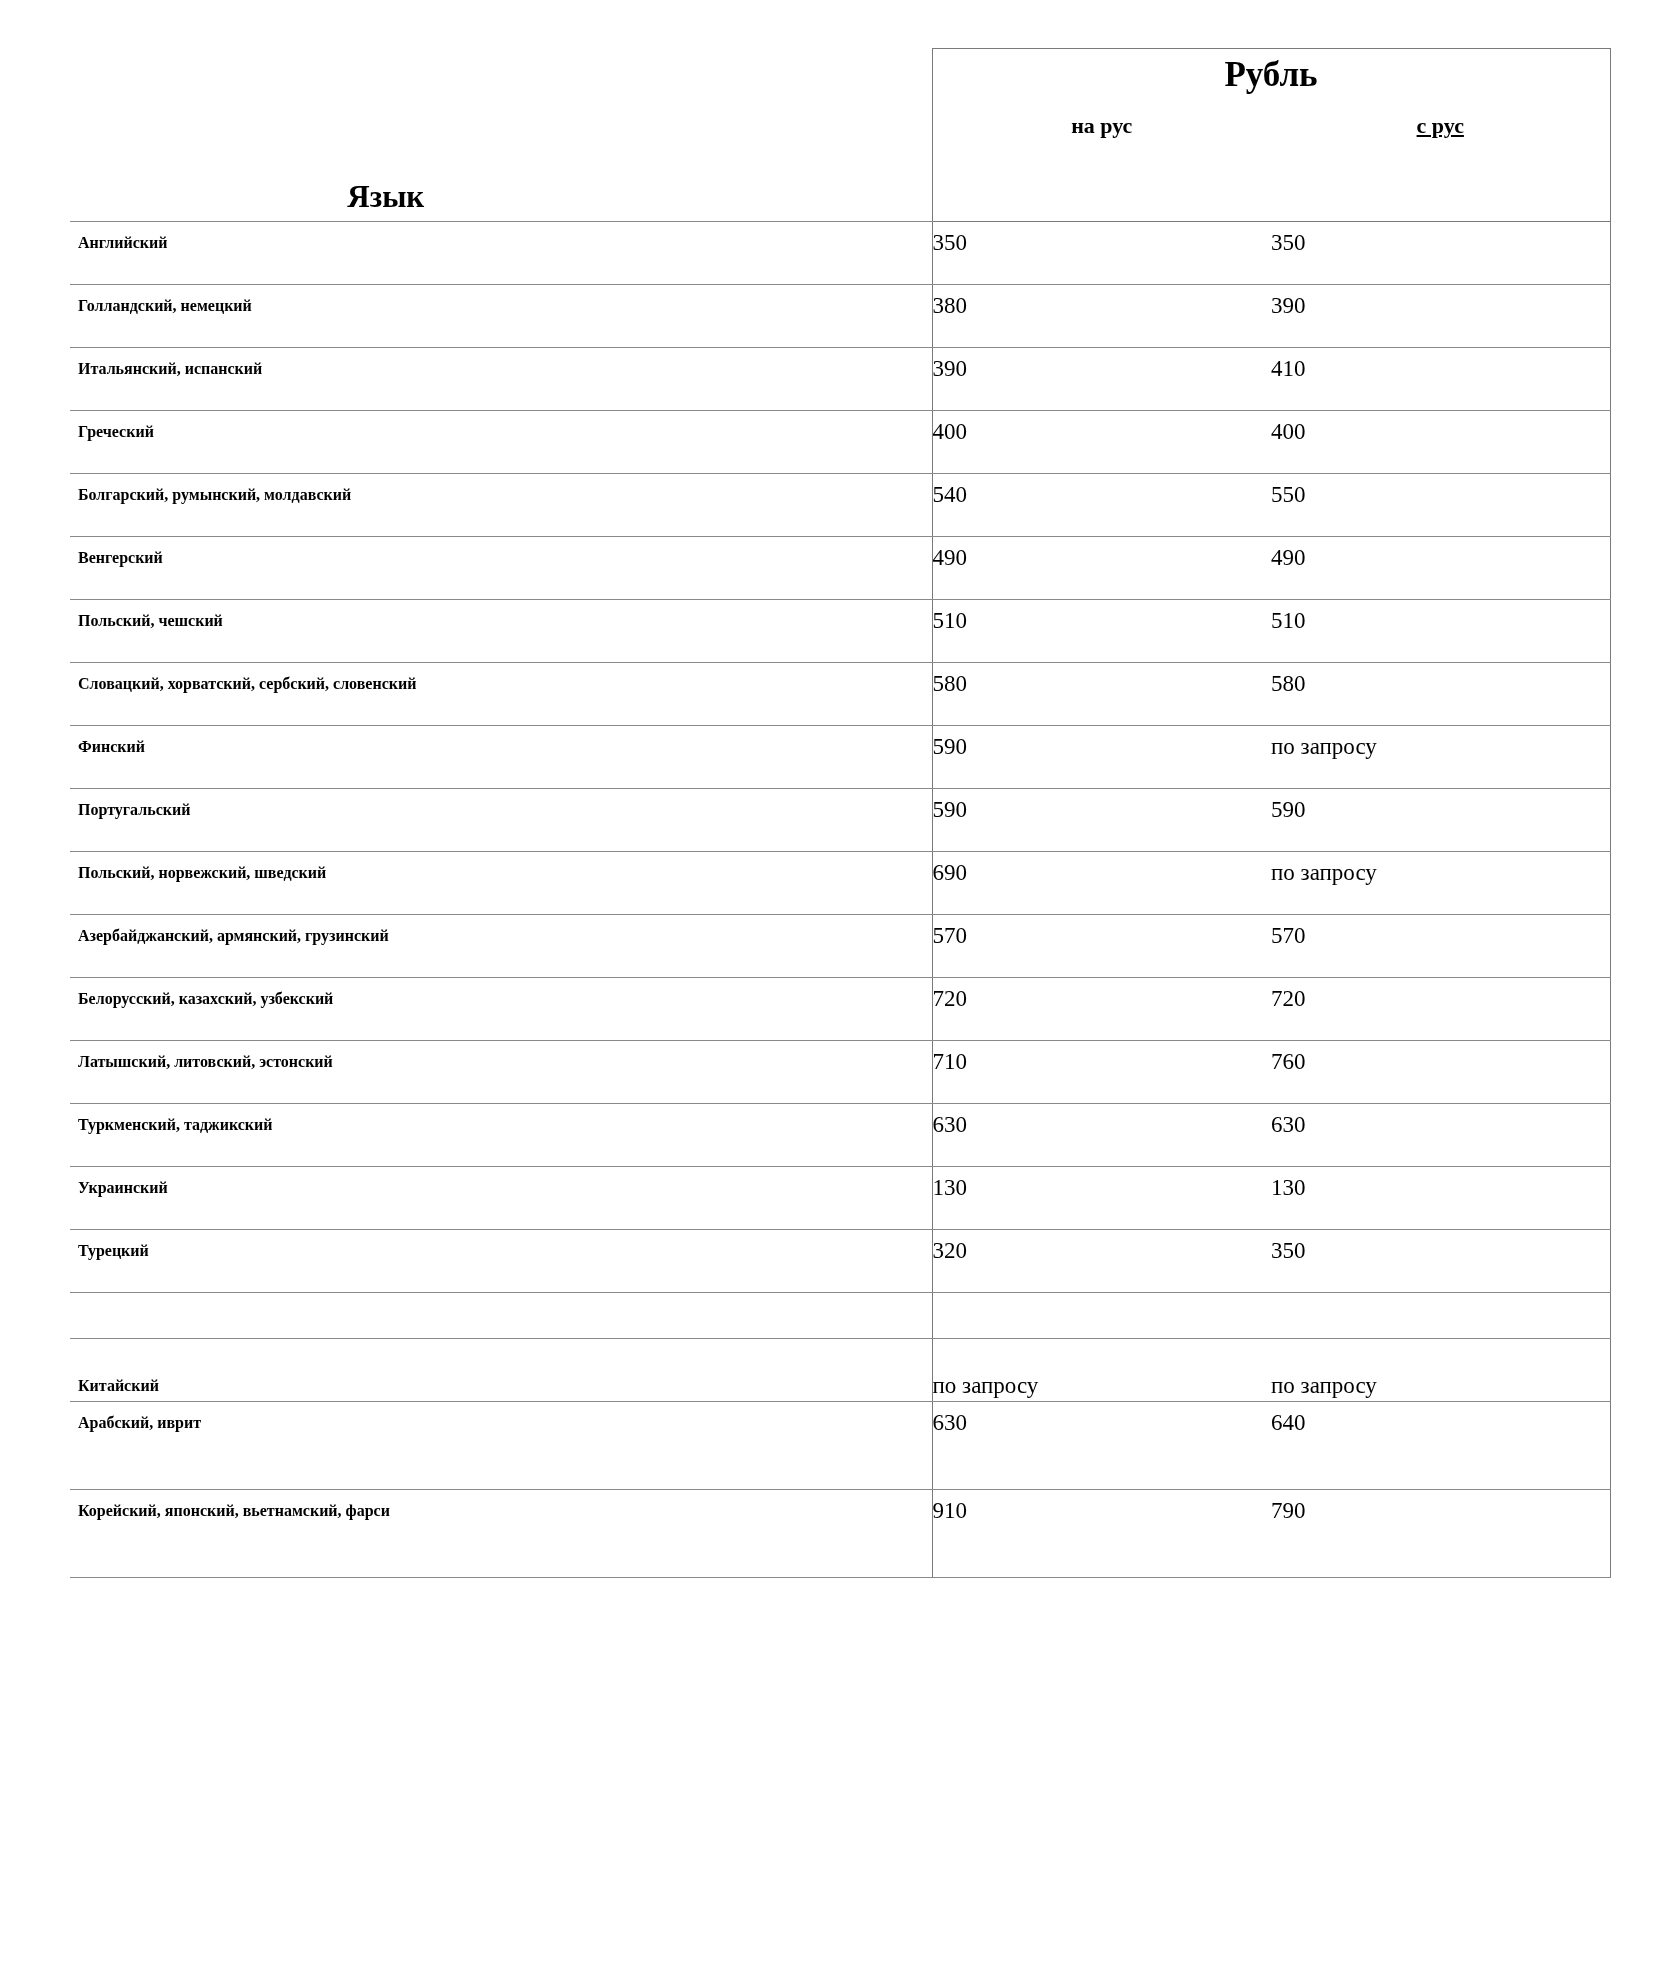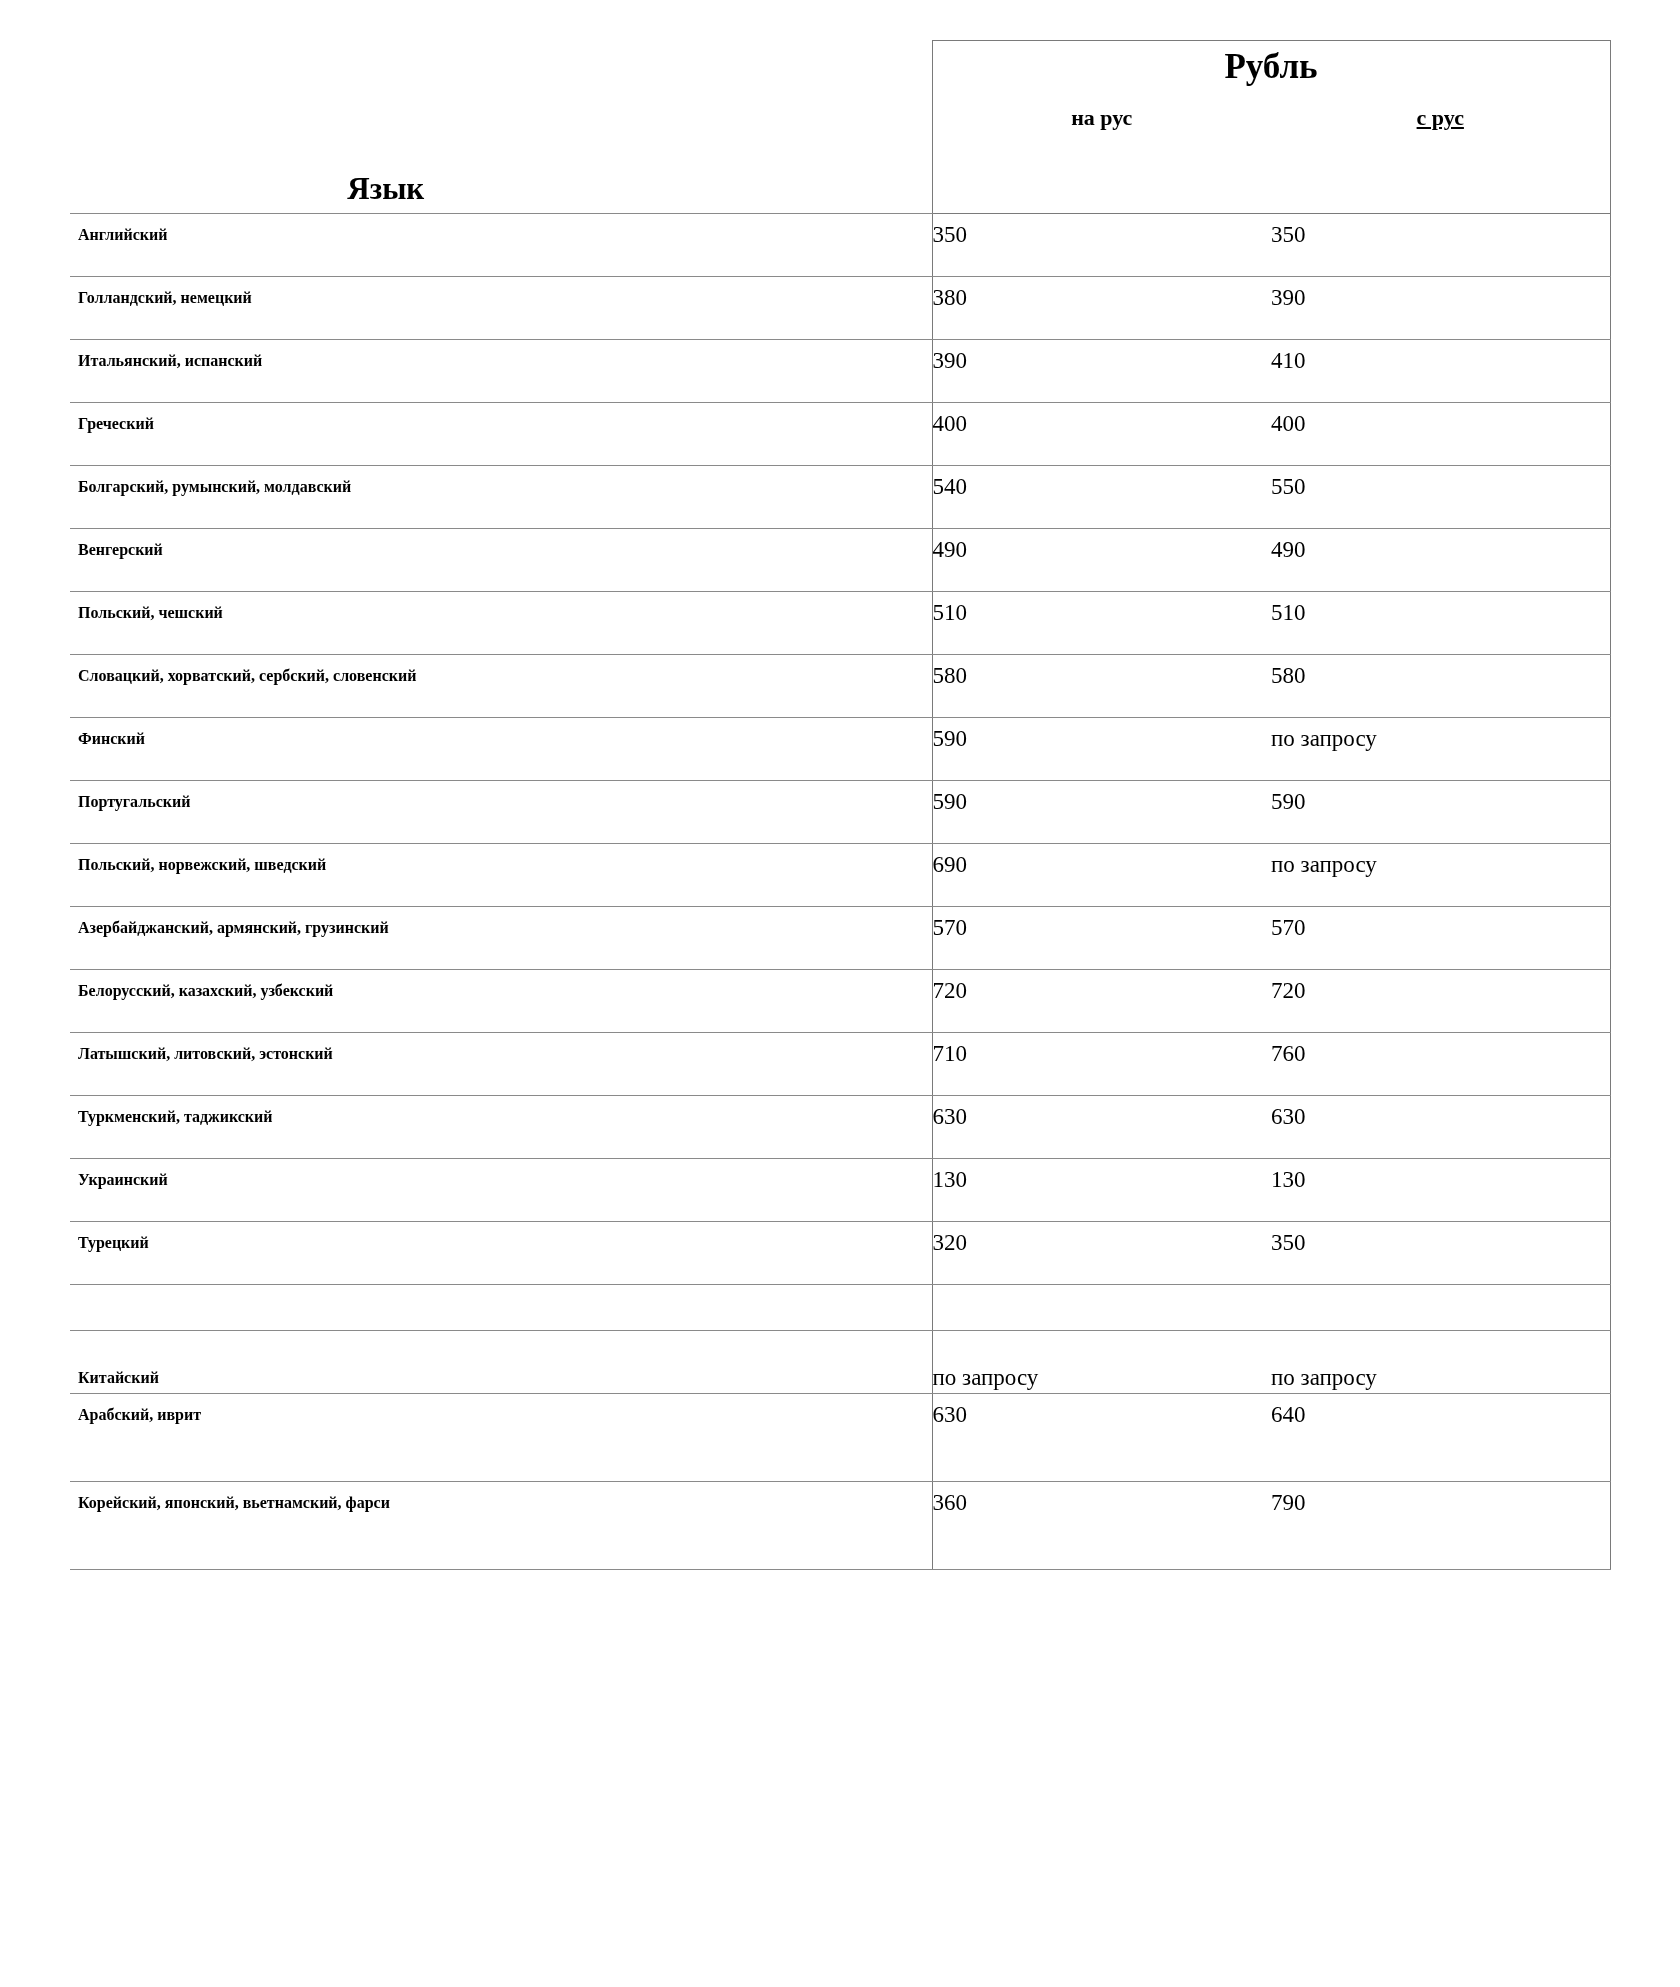--- a/index.html
+++ b/index.html
@@ -20,21 +20,21 @@
   .sheet {
     position: relative;
     width: 1680px;
     height: 1987px;
     box-sizing: border-box;
   }
 
   table.price {
     position: absolute;
     left: 70px;
-    top: 40px;
+    top: 48px;
     width: 1540px;
     border-collapse: collapse;
     table-layout: fixed;
   }
 
   table.price col.c-lang  { width: 862px; }
   table.price col.c-num   { width: 339px; }
 
   
   .hdr-currency {
@@ -258,20 +258,20 @@
       </tr>
 
       <tr class="tall">
         <td class="lang">Арабский, иврит</td>
         <td class="num mid">630</td>
         <td class="num last">640</td>
       </tr>
 
       <tr class="tall">
         <td class="lang">Корейский, японский, вьетнамский, фарси</td>
-        <td class="num mid">360</td>
+        <td class="num mid">910</td>
         <td class="num last">790</td>
       </tr>
 
     </tbody>
   </table>
 
 </div>
 
 </body></html>

